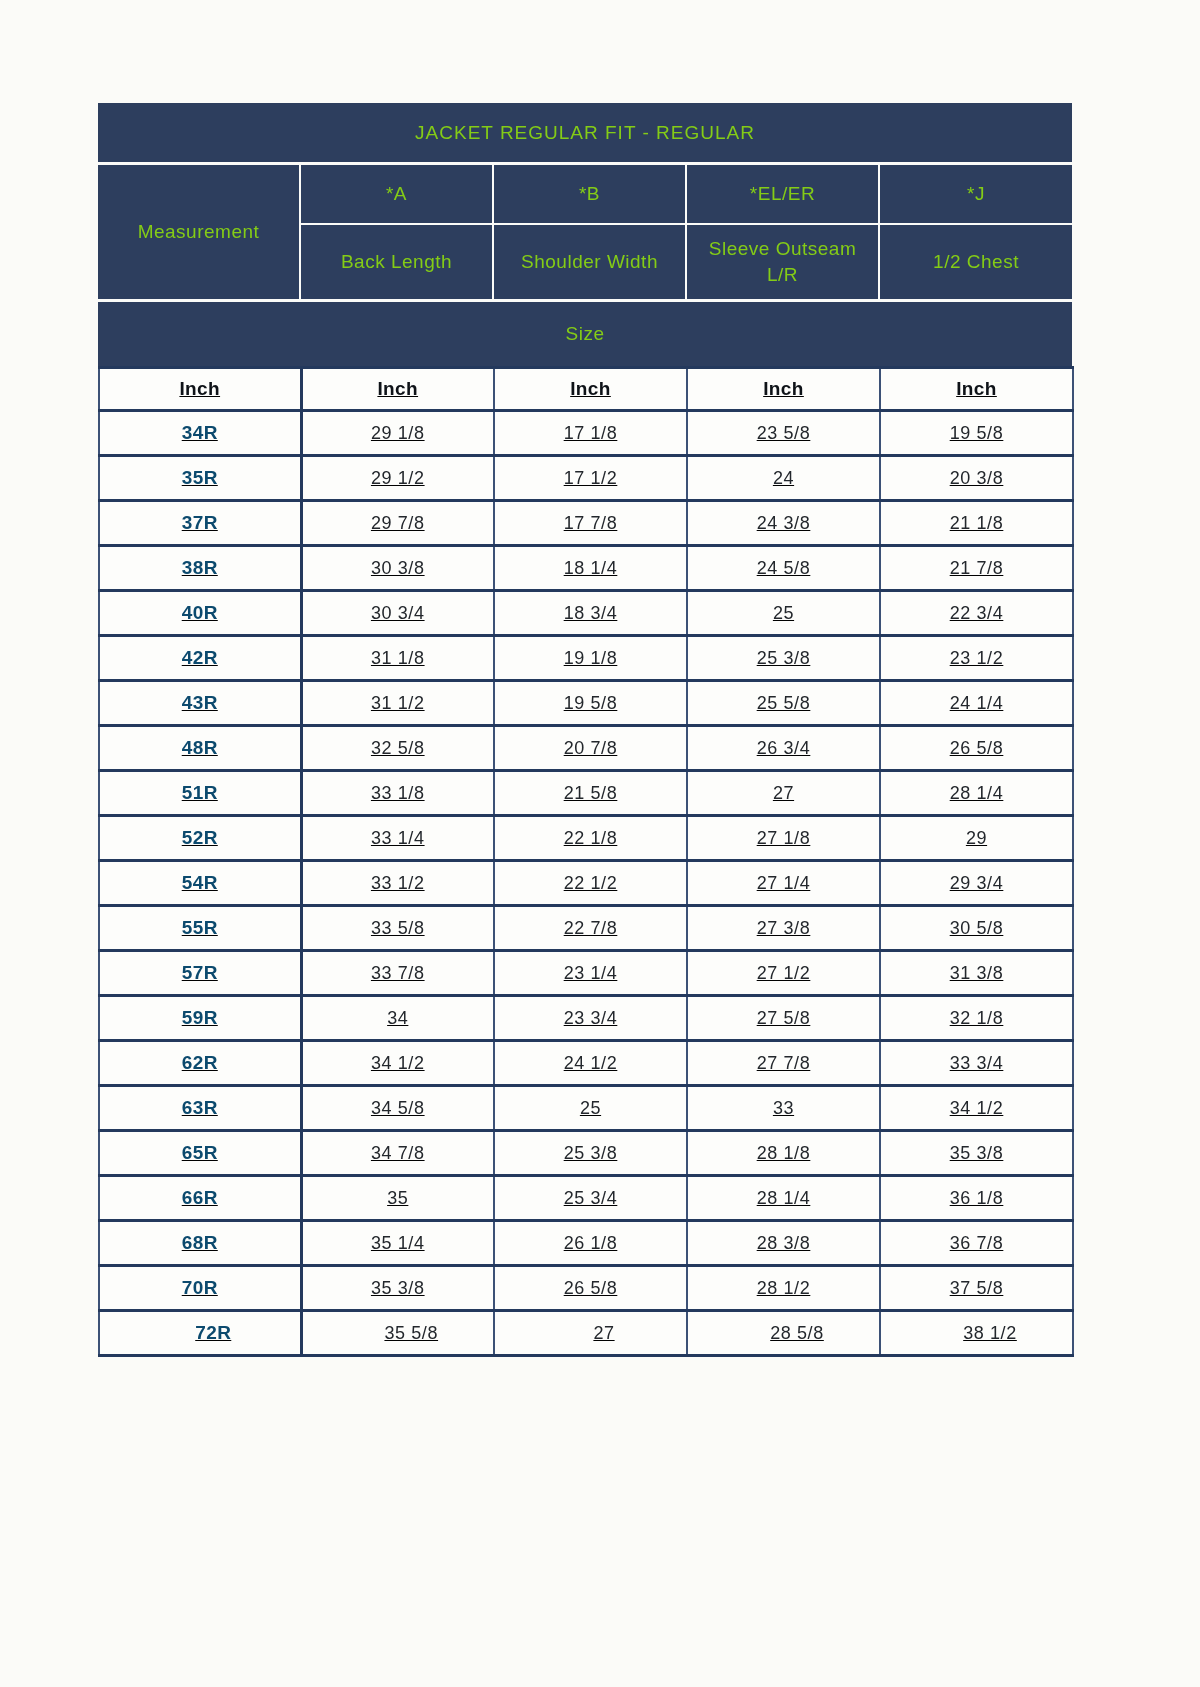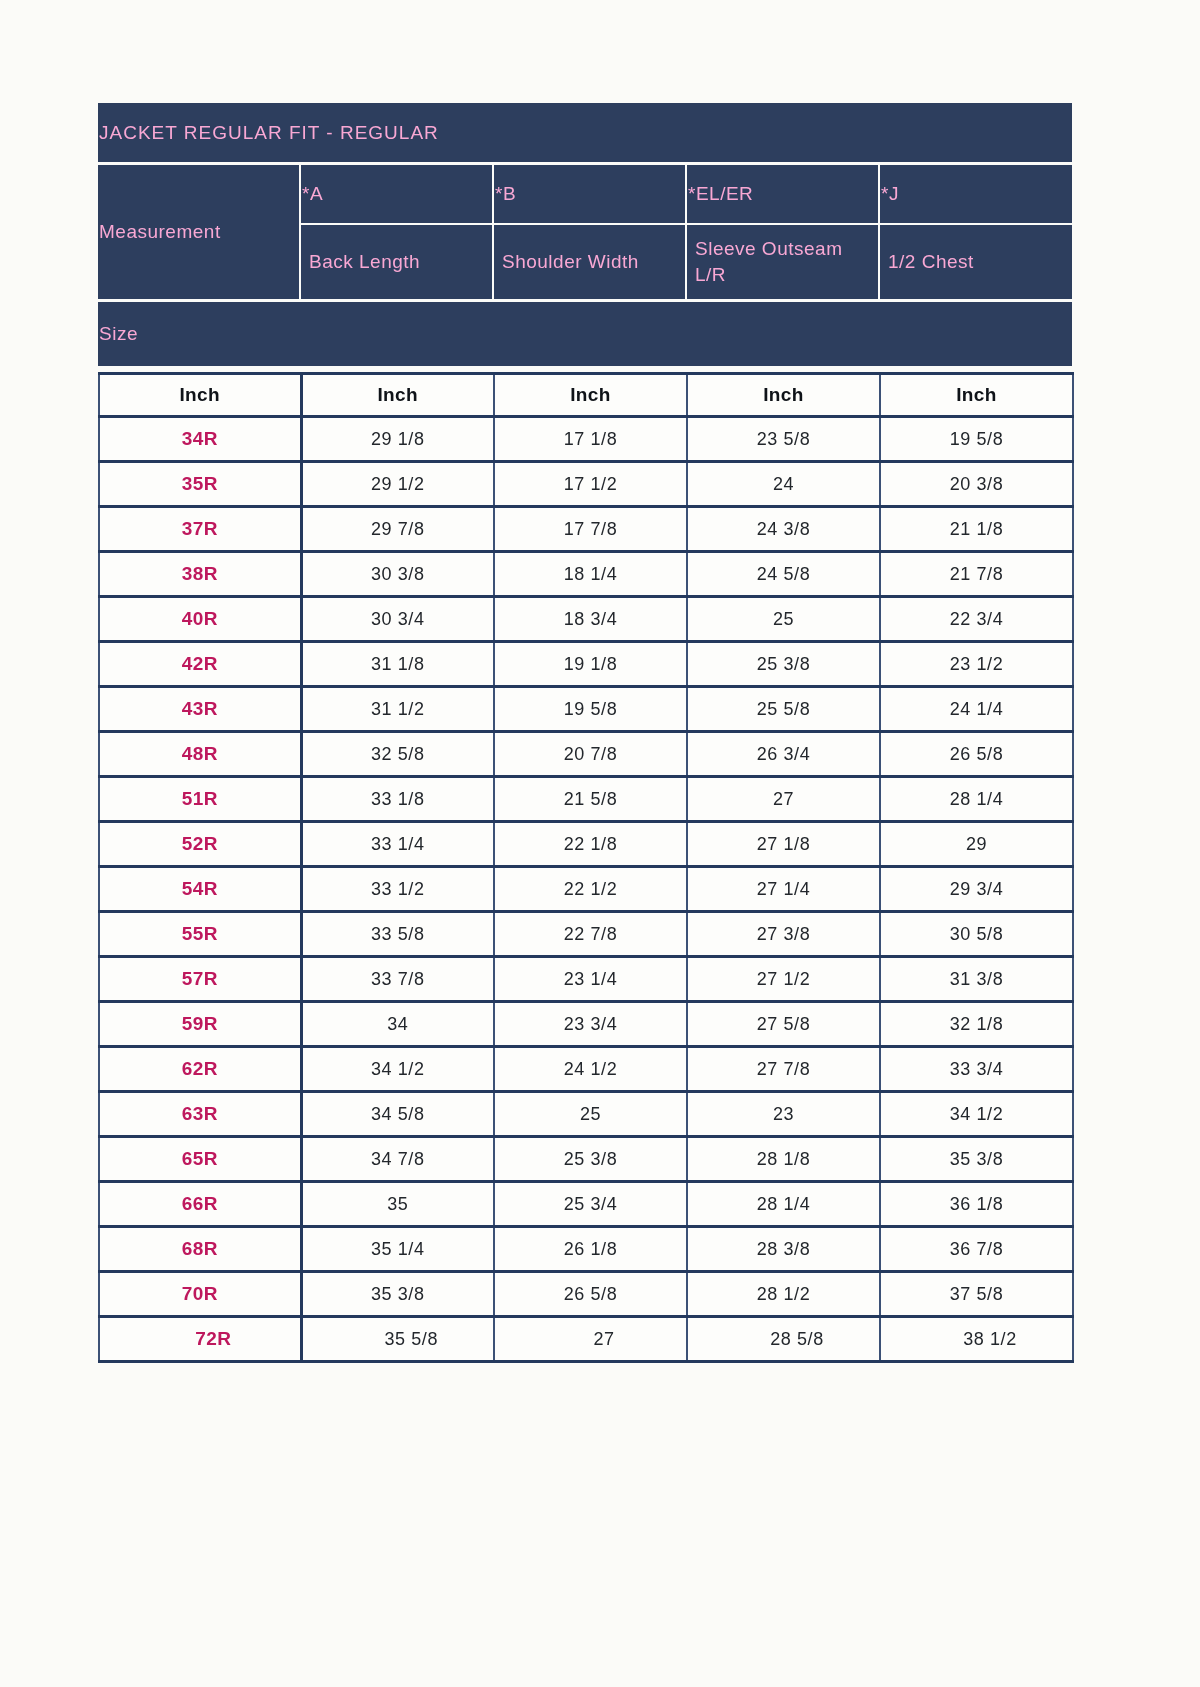--- a/index.html
+++ b/index.html
@@ -8,45 +8,45 @@
     background:#fbfbf8;
     font-family:"Liberation Sans", sans-serif;
   }
   .sheet{position:relative;width:1200px;height:1687px;overflow:hidden;}
   .chart-wrap{position:absolute;left:98px;top:103px;width:974px;}
 
   table{border-collapse:collapse;table-layout:fixed;width:974px;}
 
   
   .head-table td{
-    background:#2d3e5e;color:#f9a8d4;vertical-align:middle;
+    background:#2d3e5e;color:#84cc16;text-align:center;vertical-align:middle;
     font-size:19px;letter-spacing:.5px;font-weight:400;
   }
   .r-title td{height:57px;font-size:19px;letter-spacing:1px;}
   .r-codes td{height:56px;border-top:3px solid #fbfbf8;}
   .r-codes td.c-code{border-left:2px solid #fbfbf8;}
   .c-meas{font-size:19px;}
   .r-names td{height:74px;border-top:2px solid #fbfbf8;border-left:2px solid #fbfbf8;line-height:1.35;padding:0 8px;}
   .r-size td{height:62px;border-top:3px solid #fbfbf8;}
 
   
-  .body-table{margin-top:6px;}
+  .body-table{text-decoration:underline;}
   .body-table th,.body-table td{
     background:#fdfdfb;text-align:center;vertical-align:middle;
     border:2px solid #3c5176;
     border-top:3px solid #24395d;
   }
   .body-table tr{height:45px;}
   .body-table tr.unit-row{height:43px;}
   .body-table tr:last-child th,.body-table tr:last-child td{border-bottom:3px solid #24395d;padding-left:28px;}
   .body-table th{border-right:3px solid #24395d;}
   .unit-row th,.unit-row td{
     font-weight:700;font-size:19px;color:#0f1318;letter-spacing:.4px;
   }
-  th.size-cell{font-weight:700;font-size:19px;color:#be185d;letter-spacing:.4px;}
+  th.size-cell{font-weight:700;font-size:19px;color:#0c4a6e;letter-spacing:.4px;}
   td.val{font-size:18px;color:#23272c;font-weight:400;letter-spacing:.6px;}
 </style>
 </head>
 <body>
 
 <div class="sheet">
   <div class="chart-wrap">
 
     <table class="head-table">
       <colgroup>
@@ -198,21 +198,21 @@
     <th class="size-cell">62R</th>
     <td class="val">34 1/2</td>
     <td class="val">24 1/2</td>
     <td class="val">27 7/8</td>
     <td class="val">33 3/4</td>
   </tr>
           <tr class="data-row">
     <th class="size-cell">63R</th>
     <td class="val">34 5/8</td>
     <td class="val">25</td>
-    <td class="val">23</td>
+    <td class="val">33</td>
     <td class="val">34 1/2</td>
   </tr>
           <tr class="data-row">
     <th class="size-cell">65R</th>
     <td class="val">34 7/8</td>
     <td class="val">25 3/8</td>
     <td class="val">28 1/8</td>
     <td class="val">35 3/8</td>
   </tr>
           <tr class="data-row">

